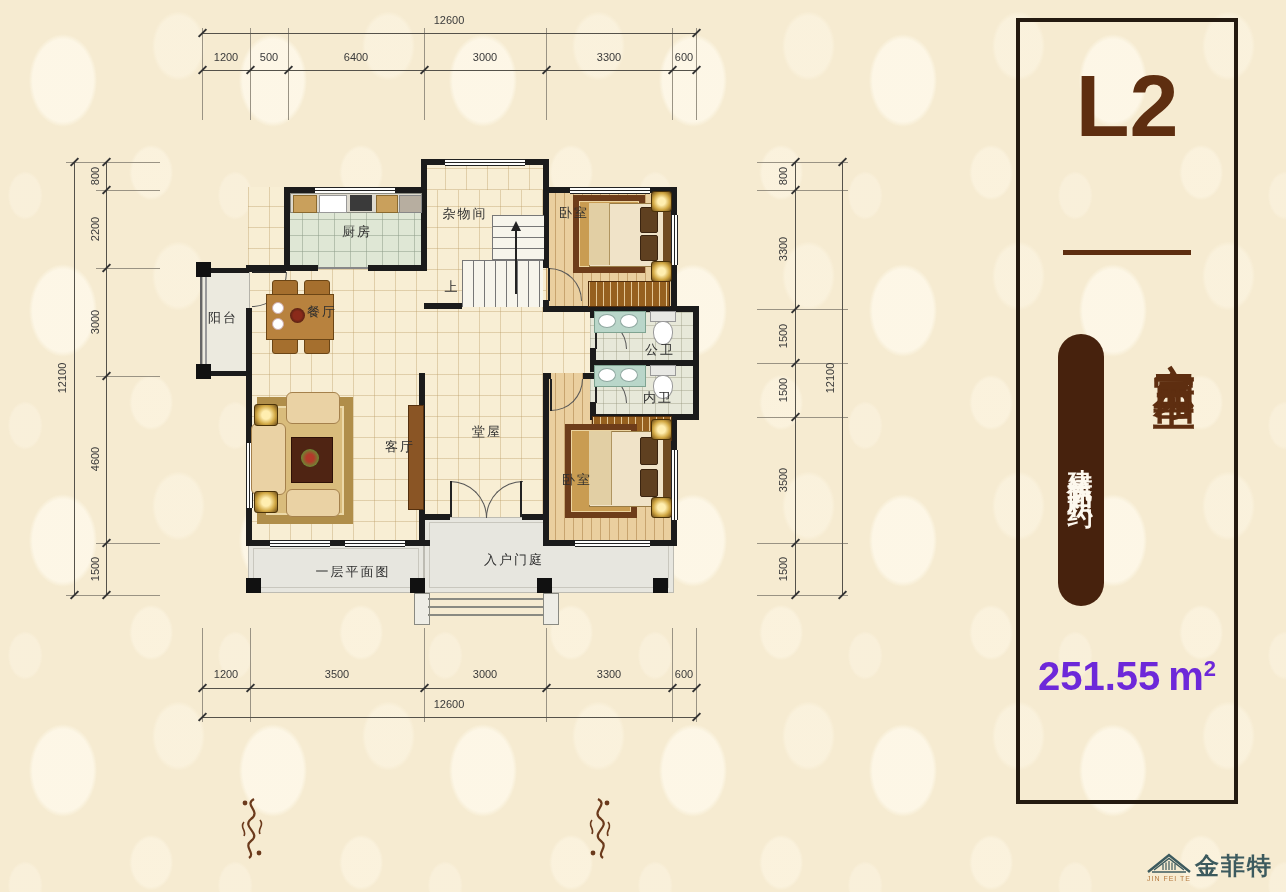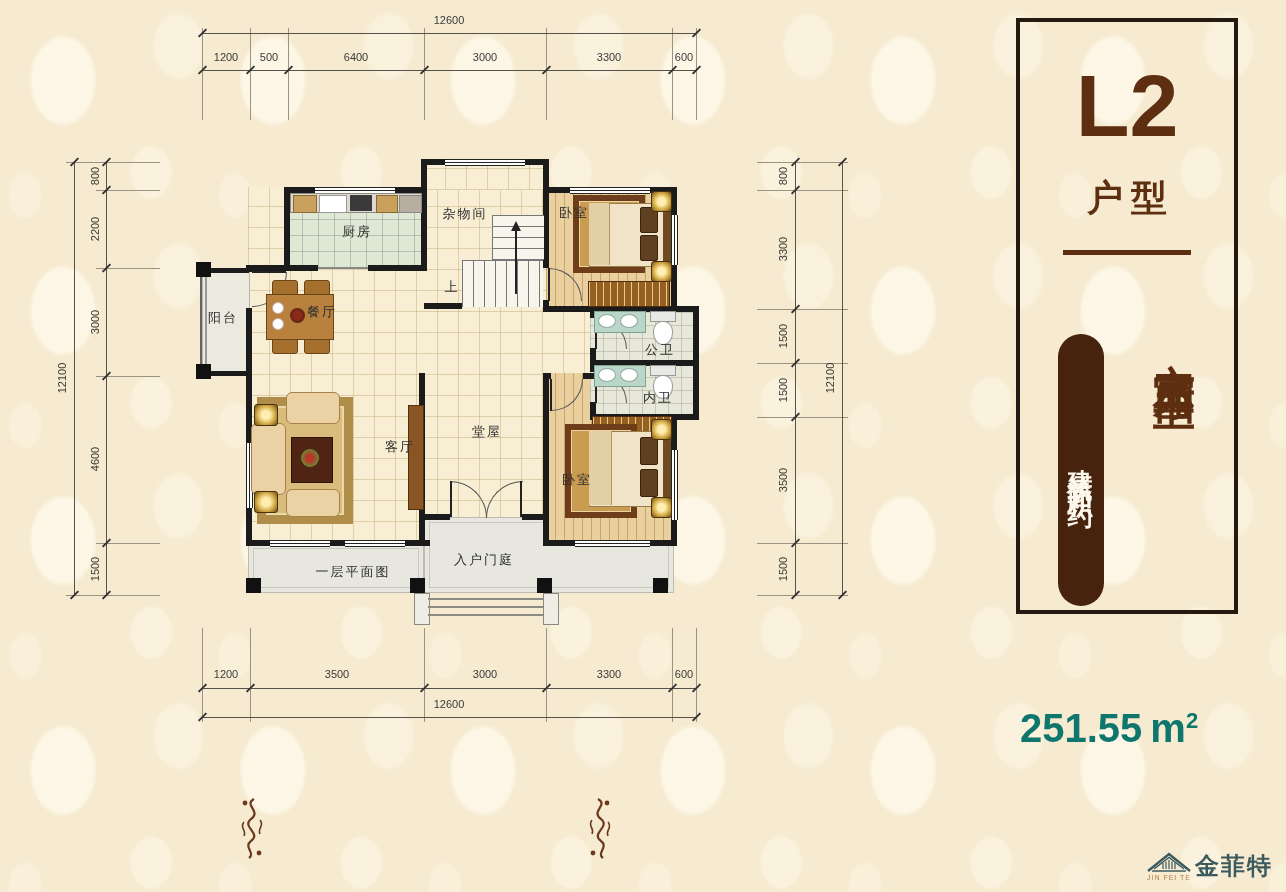--- a/index.html
+++ b/index.html
@@ -45,21 +45,21 @@
   .rlab{position:absolute;font:13px/1.2 "Liberation Sans",sans-serif;color:#2e2e2e;letter-spacing:2px;transform:translate(-50%,-50%);white-space:nowrap}
   
   .lamp{position:absolute;border:1px solid #4a3208;border-radius:3px;background:radial-gradient(circle,#ffeeb0 0 28%,#d2a945 62%,#6b4a18 100%)}
   .chair{position:absolute;width:24px;height:16px;background:#a56f2e;border:1px solid #6b4515;border-radius:3px}
   .sofa{position:absolute;background:#ead2a4;border:1px solid #a5814c;border-radius:6px}
   .pillow{position:absolute;background:#5f4020;border:1px solid #3a2410;border-radius:2px}
   .ward{position:absolute;background-color:#96601f;background-image:repeating-linear-gradient(90deg,rgba(242,218,172,.85) 0 1px,transparent 1px 7px);border:1px solid #4f2c0c}
   .basin{position:absolute;width:16px;height:12px;border-radius:50%;background:#fff;border:1px solid #8fa8a0}
   .pill4{position:absolute;width:15px;height:15px;background:#111}
   
-  .panel{position:absolute;left:1016px;top:18px;width:222px;height:596px;border:4px solid #241a10;box-sizing:border-box}
+  .panel{position:absolute;left:1016px;top:18px;width:222px;height:786px;border:4px solid #241a10;box-sizing:border-box}
   .brown{color:#5e2e10}
   
   .tframe{position:absolute;left:263px;top:791px;width:326px;height:74px;border:3px solid #6b3a1c;box-sizing:border-box}
   .tframe-in{position:absolute;left:4px;top:4px;right:4px;bottom:4px;border:1px solid #6b3a1c;display:flex;align-items:center;justify-content:center}
   .ttext{font-family:"Liberation Serif",serif;font-size:30px;color:#32312b;letter-spacing:15px;padding-left:15px;font-weight:bold}
 </style>
 </head>
 <body>
 
 <div class="stage">
@@ -229,21 +229,21 @@
   <div class="rlab" style="left:465px;top:214px">杂物间</div>
   <div class="rlab" style="left:574px;top:213px">卧室</div>
   <div class="rlab" style="left:322px;top:312px">餐厅</div>
   <div class="rlab" style="left:223px;top:318px">阳台</div>
   <div class="rlab" style="left:660px;top:350px">公卫</div>
   <div class="rlab" style="left:658px;top:398px">内卫</div>
   <div class="rlab" style="left:400px;top:447px">客厅</div>
   <div class="rlab" style="left:487px;top:432px">堂屋</div>
   <div class="rlab" style="left:577px;top:480px">卧室</div>
   <div class="rlab" style="left:353px;top:572px">一层平面图</div>
-  <div class="rlab" style="left:484px;top:560px">入户门庭</div>
+  <div class="rlab" style="left:514px;top:560px">入户门庭</div>
   <div class="rlab" style="left:452px;top:287px">上</div>
 
   <div class="ext" style="left:202px;top:28px;width:1px;height:92px"></div>
   <div class="ext" style="left:250px;top:28px;width:1px;height:92px"></div>
   <div class="ext" style="left:288px;top:28px;width:1px;height:92px"></div>
   <div class="ext" style="left:424px;top:28px;width:1px;height:92px"></div>
   <div class="ext" style="left:546px;top:28px;width:1px;height:92px"></div>
   <div class="ext" style="left:672px;top:28px;width:1px;height:92px"></div>
   <div class="ext" style="left:696px;top:28px;width:1px;height:92px"></div>
   <div class="dline" style="left:202px;top:33px;width:494px;height:1px"></div>
@@ -332,47 +332,46 @@
   <div class="dlabv" style="left:783px;top:176px">800</div>
   <div class="dlabv" style="left:783px;top:249px">3300</div>
   <div class="dlabv" style="left:783px;top:336px">1500</div>
   <div class="dlabv" style="left:783px;top:390px">1500</div>
   <div class="dlabv" style="left:783px;top:480px">3500</div>
   <div class="dlabv" style="left:783px;top:569px">1500</div>
   <div class="dlabv" style="left:830px;top:378px">12100</div>
 
   <div class="panel">
     <div class="abs brown" style="left:0;top:40px;width:100%;text-align:center;font-size:88px;font-weight:bold;line-height:1">L2</div>
-    <div class="abs brown" style="left:0;top:152px;width:100%;text-align:center;font-size:36px;font-weight:bold;letter-spacing:8px;text-indent:8px">户型</div>
     <div class="abs" style="left:43px;top:228px;width:128px;height:5px;background:#5e2e10"></div>
     <div class="abs" style="left:38px;top:312px;width:46px;height:272px;border-radius:23px;background:#47220d;display:flex;align-items:center;justify-content:center">
       <span style="writing-mode:vertical-rl;text-orientation:upright;color:#fdf8ee;font-size:25px;font-weight:bold;letter-spacing:9px">建筑面积约</span>
     </div>
     <div class="abs brown" style="left:126px;top:308px;width:56px;height:300px;display:flex;align-items:flex-start;justify-content:center">
       <span style="writing-mode:vertical-rl;text-orientation:upright;font-size:42px;font-weight:bold;letter-spacing:6px">六室三厅四卫</span>
     </div>
-    <div class="abs" style="left:0;top:684px;width:100%;text-align:left;color:#0f766e;font-size:40px;font-weight:bold">
+    <div class="abs" style="left:0;top:632px;width:100%;text-align:center;color:#6d28d9;font-size:40px;font-weight:bold">
       <span>251.55</span><span style="margin-left:8px">m</span><sup style="font-size:22px">2</sup>
     </div>
   </div>
 
   <svg class="abs" style="left:238px;top:796px" width="28" height="64" viewBox="0 0 28 64">
     <path d="M16 3 C5 9 24 15 13 23 C3 31 24 37 13 45 C5 51 18 57 11 62" fill="none" stroke="#6b3a1c" stroke-width="2.2"></path>
     <circle cx="7" cy="7" r="2.4" fill="#6b3a1c"></circle>
       <circle cx="21" cy="57" r="2.4" fill="#6b3a1c"></circle>
     <path d="M6 26 C1 32 9 34 6 40 M22 24 C27 30 19 32 22 38" fill="none" stroke="#6b3a1c" stroke-width="1.6"></path>
   </svg>
   <svg class="abs" style="left:586px;top:796px;transform:scaleX(-1)" width="28" height="64" viewBox="0 0 28 64">
     <path d="M16 3 C5 9 24 15 13 23 C3 31 24 37 13 45 C5 51 18 57 11 62" fill="none" stroke="#6b3a1c" stroke-width="2.2"></path>
     <circle cx="7" cy="7" r="2.4" fill="#6b3a1c"></circle>
       <circle cx="21" cy="57" r="2.4" fill="#6b3a1c"></circle>
     <path d="M6 26 C1 32 9 34 6 40 M22 24 C27 30 19 32 22 38" fill="none" stroke="#6b3a1c" stroke-width="1.6"></path>
   </svg>
 
-  <div class="abs" style="left:1146px;top:850px;display:flex;">
+  <div class="abs" style="left:1146px;top:850px;display:flex;align-items:center">
     <div style="display:flex;flex-direction:column;align-items:center;margin-right:3px">
       <svg width="46" height="24" viewBox="0 0 46 24">
         <path d="M2 21 L23 4 L44 21" fill="none" stroke="#3c5a5e" stroke-width="2.4"></path>
         <path d="M8 19 L23 7.5 L38 19" fill="none" stroke="#3c5a5e" stroke-width="1.4"></path>
         <path d="M17 13 V19 M20 11.5 V19 M23 10 V19 M26 11.5 V19 M29 13 V19" stroke="#3c5a5e" stroke-width="1.2"></path>
         <path d="M6 21 H40" stroke="#3c5a5e" stroke-width="1.4"></path>
       </svg>
       <span style="font-size:7px;color:#b5793f;letter-spacing:1px;line-height:1">JIN FEI TE</span>
     </div>
     <span style="font-size:24px;font-weight:bold;color:#3c5a5e;letter-spacing:2px">金菲特</span>

